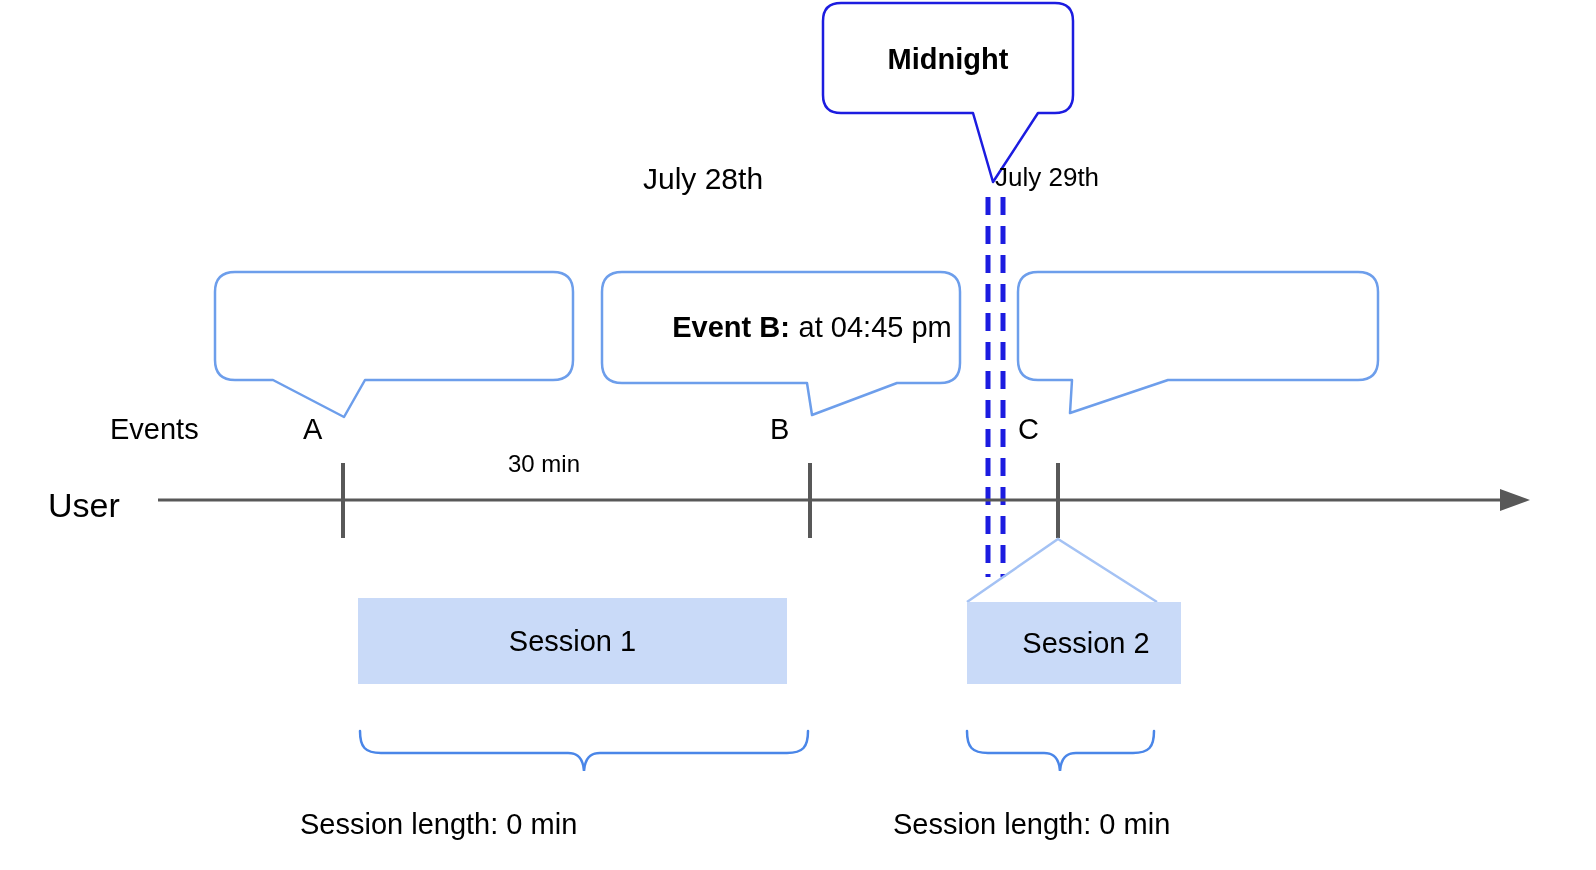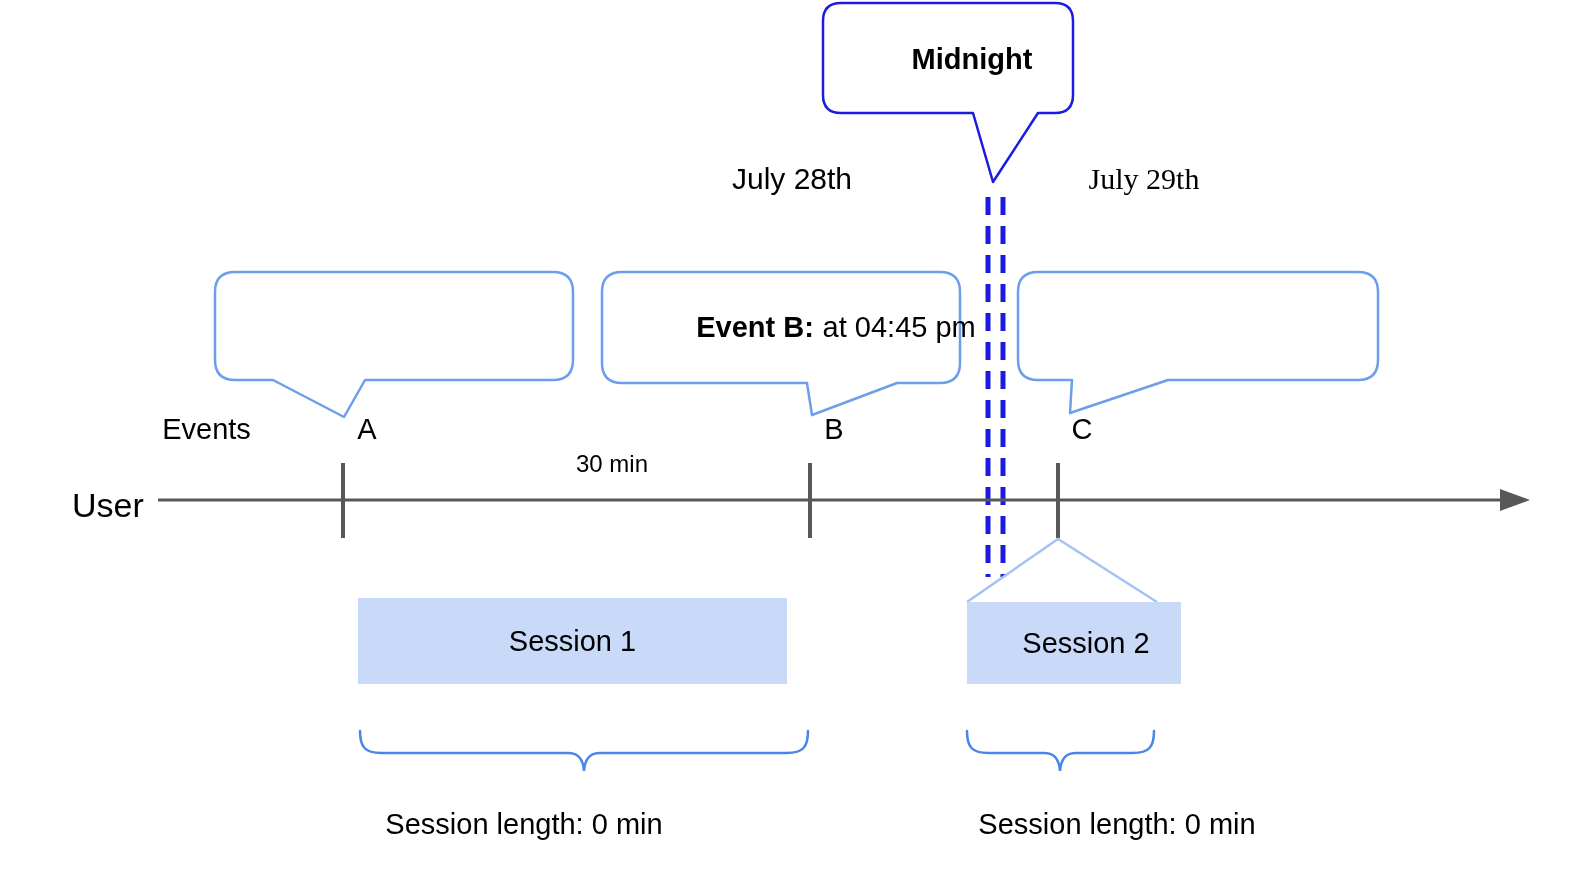--- a/index.html
+++ b/index.html
@@ -1,29 +1,29 @@
 <!DOCTYPE html>
 <html><head>
 <meta charset="utf-8">
 <style>
   html,body{margin:0;padding:0;background:#fff;}
   #stage{
     position:relative;width:1596px;height:870px;background:#fff;overflow:hidden;
     font-family:"Liberation Sans","DejaVu Sans",sans-serif;color:#000;
   }
   #draw{position:absolute;left:0;top:0;width:1596px;height:870px;}
-  .txt{position:absolute;white-space:nowrap;margin-left:24px;}
-  .center{text-align:center;}
+  .txt{position:absolute;white-space:nowrap;}
+  .center{}
   .flexc{display:flex;align-items:center;justify-content:center;}
   .callout-text{font-size:29px;}
   .callout-text .lbl{font-weight:bold;margin-right:0.30em;}
 
   .midnight-text{left:823px;top:3px;width:250px;height:112px;font-size:29px;font-weight:bold;}
   .july28{left:643px;top:162px;width:250px;font-size:30px;}
-  .july29{left:995px;top:162px;width:250px;font-size:30px;font-family:Liberation Serif, serif;}
+  .july29{left:995px;top:162px;width:250px;font-size:26px;}
 
   .login-box{left:215px;top:272px;width:358px;height:108px;}
   .eventb-box{left:602px;top:272px;width:420px;height:111px;}
   .logout-box{left:1018px;top:272px;width:360px;height:108px;}
 
   .events-lbl{left:110px;top:413px;width:145px;font-size:29px;}
   .marker-a{left:303px;top:413px;width:80px;font-size:29px;}
   .marker-b{left:770px;top:413px;width:80px;font-size:29px;}
   .marker-c{left:1018px;top:413px;width:80px;font-size:29px;}
   .thirty-min{left:508px;top:450px;width:160px;font-size:24px;}

